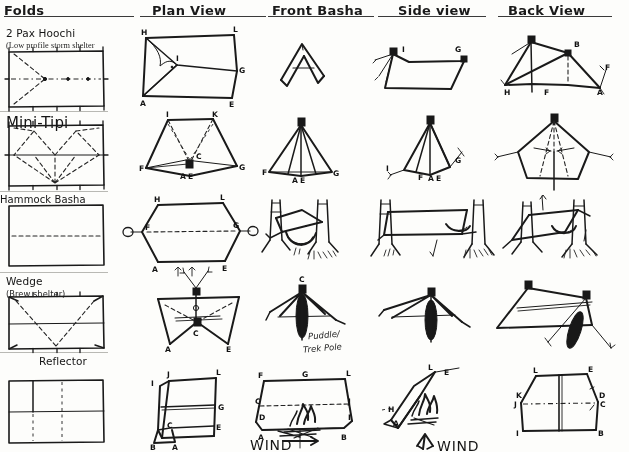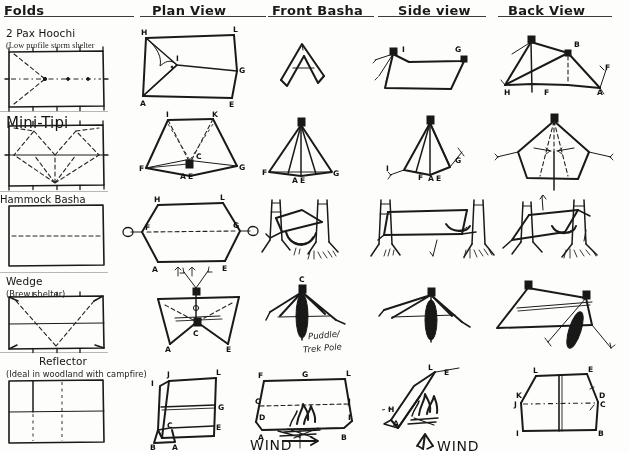--- a/index.html
+++ b/index.html
@@ -94,21 +94,20 @@
   <div class="shelter-sub" style="left:6px;top:41px;font-family:Liberation Serif, serif;">(Low profile storm shelter</div>
 
   <div class="shelter-name" style="left:6px;top:114px;font-size:15px;">Mini-Tipi</div>
 
   <div class="shelter-name" style="left:0;top:194px;font-size:10px;">Hammock Basha</div>
 
   <div class="shelter-name" style="left:6px;top:275px;font-size:10.5px;">Wedge</div>
   <div class="shelter-sub" style="left:6px;top:289px;">(Brew shelter)</div>
 
   <div class="shelter-name" style="left:6px;top:355px;font-size:10.5px;margin-left:33px;">Reflector</div>
-  <div class="shelter-sub" style="left:6px;top:369px;">(Ideal in woodland with campfire)</div>
 
   <div class="row-sep" style="top:111px;"></div>
   <div class="row-sep" style="top:191px;"></div>
   <div class="row-sep" style="top:272px;"></div>
   <div class="row-sep" style="top:352px;"></div>
 
   <svg width="629" height="452" viewBox="0 0 629 452">
 
     <g>
       <path class="fold-box" d="M9,52 L103,51 L104,106 L9,107 Z"></path>

